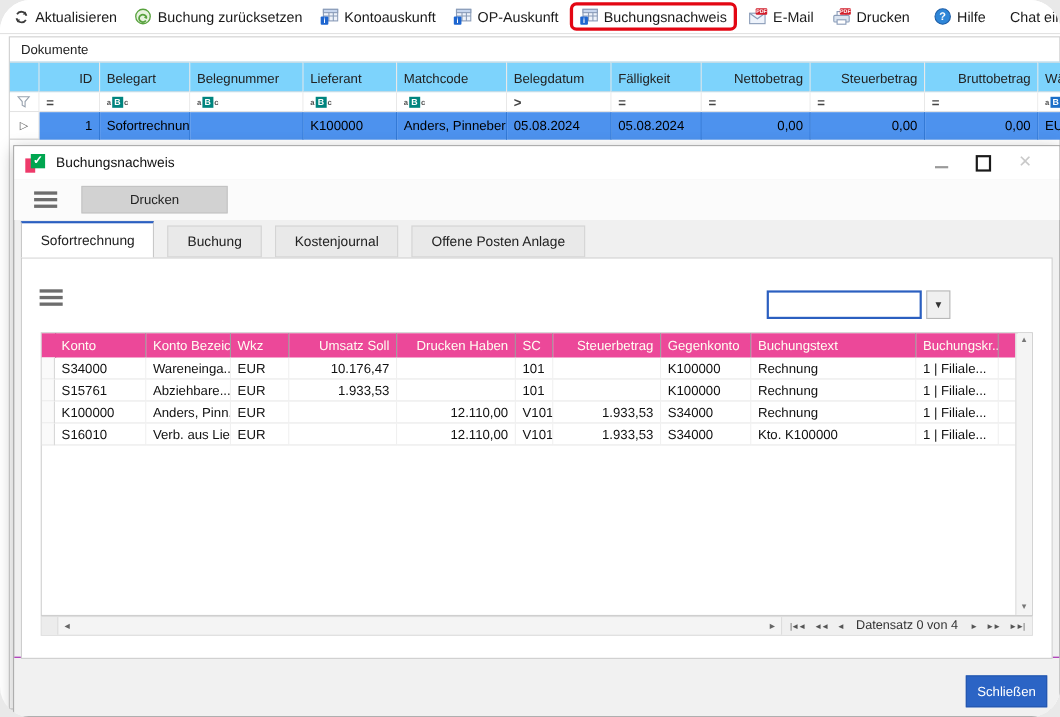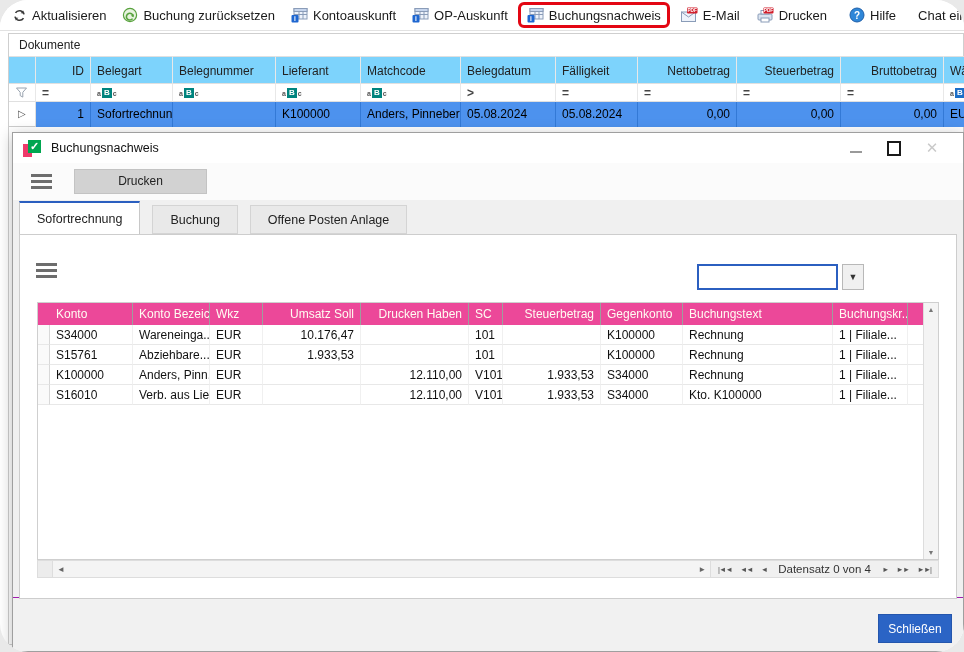--- a/index.html
+++ b/index.html
@@ -302,20 +302,21 @@
           <span></span>
           <span></span>
           <span></span>
         </div>
       <div class="print-btn">Drucken</div>
     </div>
 
     <div class="tabs">
       <div class="tab active">Sofortrechnung</div>
       <div class="tab gap">Buchung</div>
+      <div class="tab gap">Kostenjournal</div>
       <div class="tab gap">Offene Posten Anlage</div>
     </div>
 
     <div class="dlg-content">
       <div class="burger burger2">
           <span></span>
           <span></span>
           <span></span>
         </div>
 

